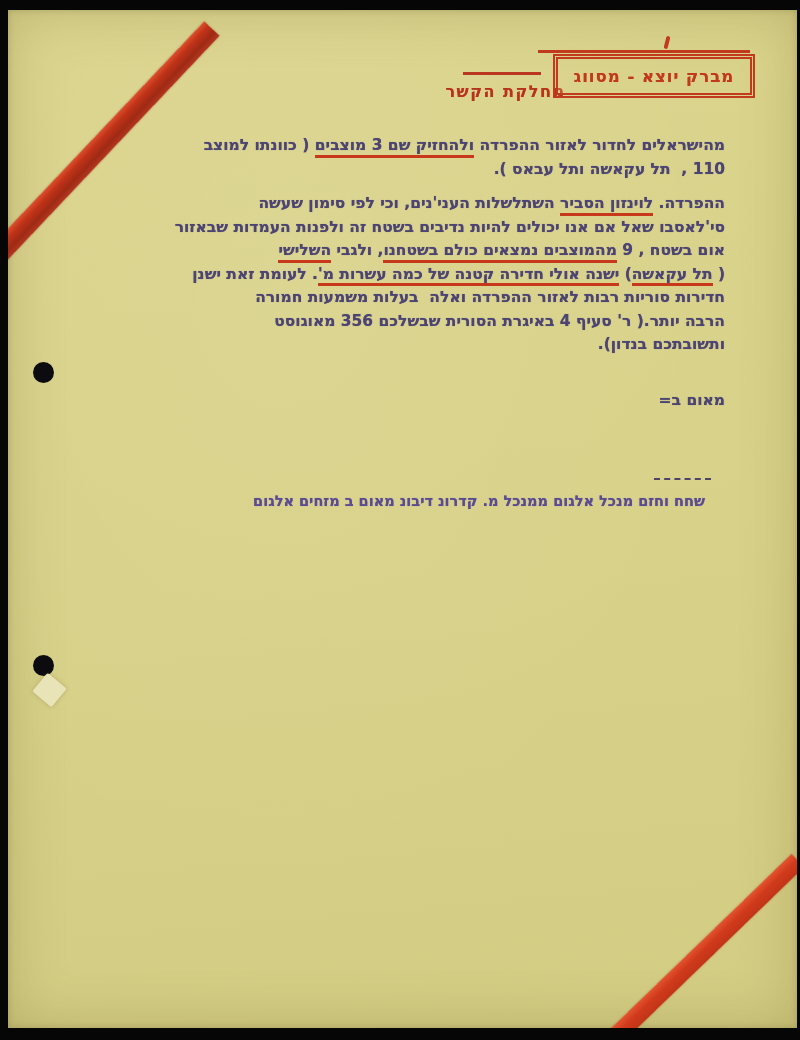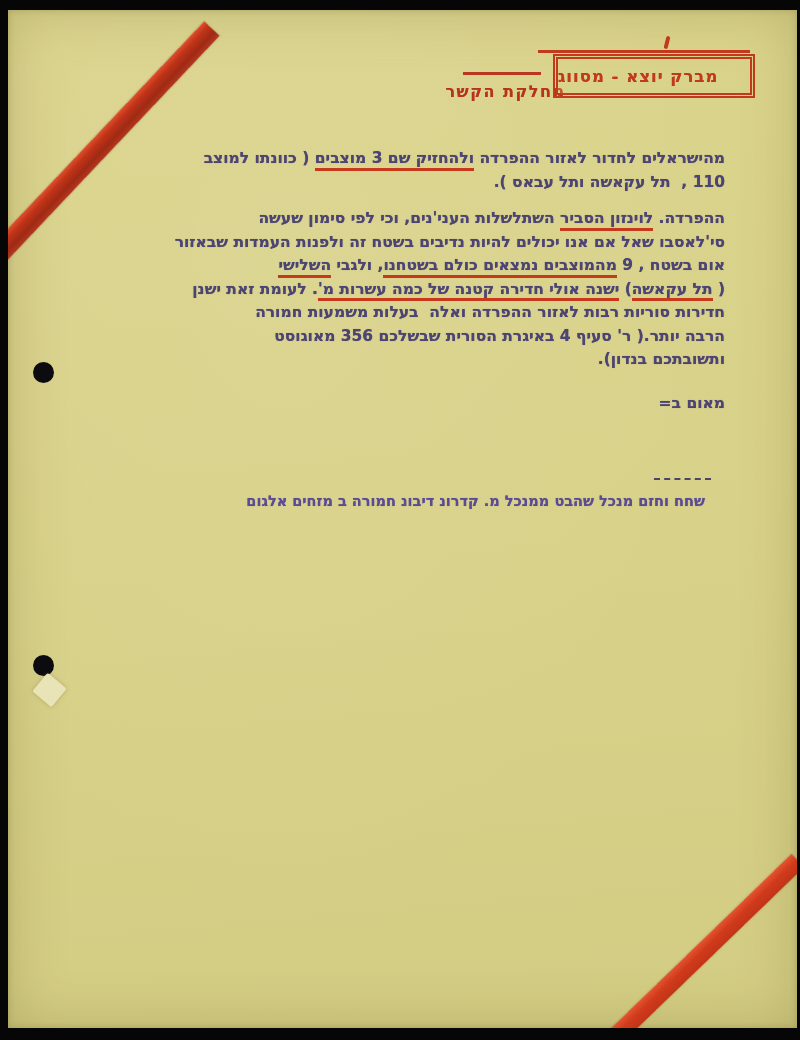--- a/index.html
+++ b/index.html
@@ -42,36 +42,36 @@
     position:absolute;left:420px;top:72px;width:155px;
     text-align:center;color:#b8331c;font-size:16px;font-weight:bold;
     letter-spacing:1.5px;text-shadow:0 0 0.5px rgba(184,51,28,0.7);
   }
   
   .stamp-line{position:absolute;left:530px;top:40px;width:212px;height:3px;background:#c23a1e;}
   .stamp-tick{position:absolute;left:657px;top:26px;width:4px;height:13px;background:#c23a1e;transform:rotate(14deg);border-radius:2px;}
   .stamp{
     position:absolute;left:548px;top:47px;width:192px;height:34px;
     border:2px solid #c23a1e;outline:2px solid #c23a1e;outline-offset:1px;
-    display:flex;align-items:center;
+    display:flex;align-items:center;justify-content:center;
     color:#c23a1e;font-size:16.5px;font-weight:bold;letter-spacing:1px;
     text-shadow:0 0 0.6px rgba(194,58,30,0.8);
     background:rgba(216,209,137,0.25);
   }
   
   .doc-text{
     position:absolute;top:124px;right:72px;width:600px;
     direction:rtl;text-align:right;
     color:#4c4472;font-size:15.5px;font-weight:bold;line-height:23.5px;
     text-shadow:0 0 0.7px rgba(76,68,114,0.75);
   }
-  .para{margin:13px 0 11px 0;}
+  .para{margin:0 0 11px 0;}
   .line{white-space:pre;}
   .ul{border-bottom:3px solid #c8391c;padding-bottom:0.5px;}
-  .origin{margin-top:20px;white-space:pre;}
+  .origin{margin-top:32px;white-space:pre;}
   
   .dash-mark{position:absolute;top:468px;right:86px;width:57px;border-top:2.5px dashed #4e4468;}
   .distribution{
     position:absolute;top:479px;right:92px;width:560px;
     direction:rtl;text-align:right;
     color:#5b4b93;font-size:14.5px;font-weight:bold;line-height:24px;
     text-shadow:0 0 0.7px rgba(91,75,147,0.75);
   }
   .distribution .line{white-space:pre;}
   
@@ -116,20 +116,20 @@
           <div class="line"><span>חדירות סוריות רבות לאזור ההפרדה ואלה  בעלות משמעות חמורה</span></div>
           <div class="line"><span>הרבה יותר.( ר' סעיף 4 באיגרת הסורית שבשלכם 356 מאוגוסט</span></div>
           <div class="line"><span>ותשובתכם בנדון).</span></div>
         </div>
       </div>
     <div class="origin">מאום ב=</div>
   </div>
 
   <div class="dash-mark"></div>
   <div class="distribution" dir="rtl" id="distribution-block">
-      <div class="line">שחח וחזם מנכל שהבט ממנכל מ. קדרונ דיבונ חמורה ב מזחים אלגום</div>
+      <div class="line">שחח וחזם מנכל אלגום ממנכל מ. קדרונ דיבונ מאום ב מזחים אלגום</div>
     </div>
 
   <div class="hole hole-1"></div>
   <div class="hole hole-2"></div>
   <div class="tear"></div>
 
 </div>
 
 </body></html>

